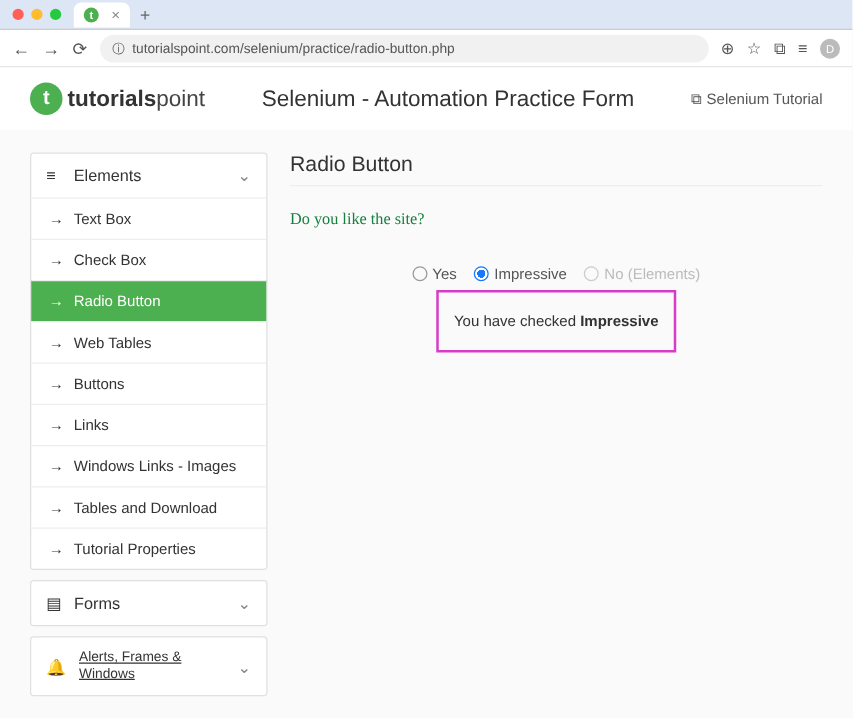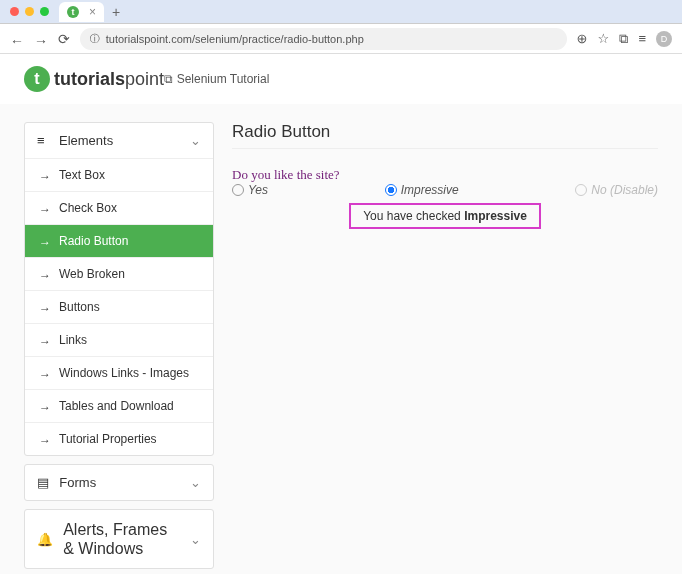--- a/index.html
+++ b/index.html
@@ -30,28 +30,28 @@
 .sidebar { width: 190px; }
 .side-group { border: 1px solid #e0e0e0; background: #fff; border-radius: 3px; margin-bottom: 8px; }
 .side-header { display: flex; align-items: center; padding: 10px 12px; font-size: 13px; color: #333; gap: 10px; }
 .chev { margin-left: auto; color: #888; }
 .side-items { }
 .side-item { display: flex; align-items: center; gap: 8px; padding: 9px 14px; font-size: 12px; color: #333; border-top: 1px solid #eee; }
 .side-item.active { background: #4caf50; color: #fff; }
 .arrow { font-size: 12px; }
 .main { flex: 1; }
 .main h2 { font-size: 17px; font-weight: 400; color: #333; padding-bottom: 6px; border-bottom: 1px solid #eee; margin-bottom: 18px; }
-.question { font-family: Georgia, 'Times New Roman', serif; font-size: 13px; color: #701a75; margin-bottom: 0; }
-.radios { display: flex; gap: 14px; justify-content: space-between; font-size: 12px; color: #555; margin-bottom: 6px; align-items: center; font-style: italic; }
+.question { font-family: Georgia, 'Times New Roman', serif; font-size: 13px; color: #15803d; margin-bottom: 29px; }
+.radios { display: flex; gap: 14px; justify-content: center; font-size: 12px; color: #555; margin-bottom: 6px; align-items: center; }
 .radio-opt { display: flex; align-items: center; gap: 4px; }
 .radio-circle { width: 12px; height: 12px; border-radius: 50%; border: 1.5px solid #999; display: inline-block; }
 .radio-circle.checked { border-color: #1677ff; background: radial-gradient(circle, #1677ff 0 45%, #fff 46% 100%); }
 .radio-opt.disabled { color: #bbb; }
 .radio-opt.disabled .radio-circle { border-color: #ccc; }
-.result { margin: 0 auto; width: fit-content; padding: 4px 12px; border: 2px solid #d63cc8; font-size: 12px; color: #333; }
+.result { margin: 0 auto; width: fit-content; padding: 16px 12px; border: 2px solid #d63cc8; font-size: 12px; color: #333; }
 .result b { font-weight: 600; }
 .ham { display:inline-block; width:12px; }
 .ham::before { content:"≡"; }
 </style>
 </head>
 <body>
 
 <div class="browser-chrome">
   <div class="traffic">
     <span class="dot red"></span>
@@ -83,20 +83,21 @@
     <span class="profile">D</span>
   </div>
 </div>
 
 <div class="page">
   <div class="header">
     <div class="logo">
       <span class="logo-mark">t</span>
       <span class="logo-text"><b>tutorials</b><span>point</span></span>
     </div>
+    <div class="page-title">Selenium - Automation Practice Form</div>
     <div class="tutorial-link">
       <span>⧉</span>
       <span>Selenium Tutorial</span>
     </div>
   </div>
 
   <div class="body">
     <div class="sidebar">
       <div class="side-group">
         <div class="side-header">
@@ -112,21 +113,21 @@
             <div class="side-item">
               <span class="arrow">→</span>
               <span>Check Box</span>
             </div>
             <div class="side-item active">
               <span class="arrow">→</span>
               <span>Radio Button</span>
             </div>
             <div class="side-item">
               <span class="arrow">→</span>
-              <span>Web Broken</span>
+              <span>Web Tables</span>
             </div>
             <div class="side-item">
               <span class="arrow">→</span>
               <span>Buttons</span>
             </div>
             <div class="side-item">
               <span class="arrow">→</span>
               <span>Links</span>
             </div>
             <div class="side-item">
@@ -146,41 +147,41 @@
       <div class="side-group">
         <div class="side-header">
           <span>▤</span>
           <span>Forms</span>
           <span class="chev">⌄</span>
         </div>
       </div>
       <div class="side-group">
         <div class="side-header">
           <span>🔔</span>
-          <span style="font-size:16px;line-height:1.2;">Alerts, Frames &amp; Windows</span>
+          <span style="font-size:11px;line-height:1.2;text-decoration:underline;">Alerts, Frames &amp; Windows</span>
           <span class="chev">⌄</span>
         </div>
       </div>
     </div>
 
     <div class="main">
       <h2>Radio Button</h2>
       <div class="question">Do you like the site?</div>
       <div class="radios" id="radio-group">
           <label class="radio-opt">
             <span class="radio-circle"></span>
             <span>Yes</span>
           </label>
           <label class="radio-opt">
             <span class="radio-circle checked"></span>
             <span>Impressive</span>
           </label>
           <label class="radio-opt disabled">
             <span class="radio-circle"></span>
-            <span>No (Disable)</span>
+            <span>No (Elements)</span>
           </label>
         </div>
       <div class="result">
         <span>You have checked </span><b>Impressive</b>
       </div>
     </div>
   </div>
 </div>
 
 </body></html>

